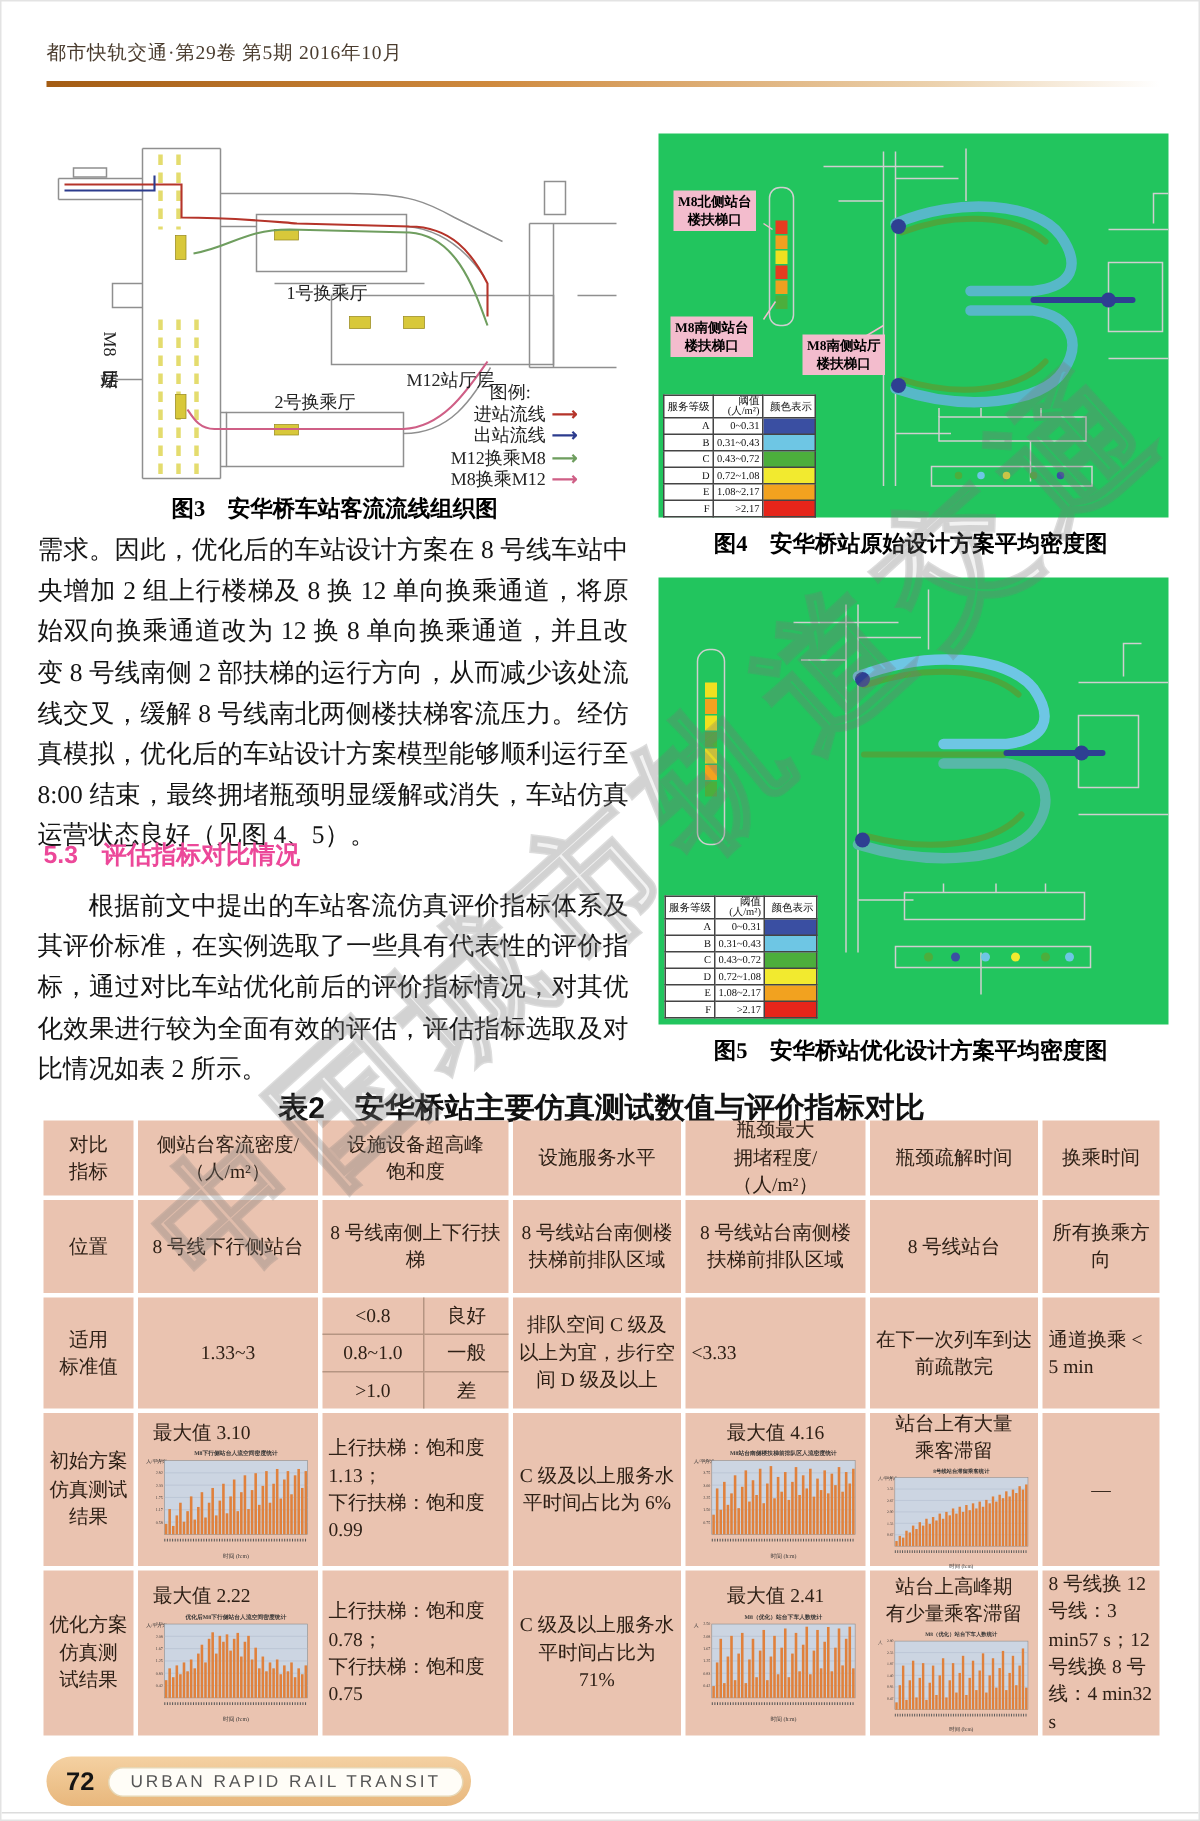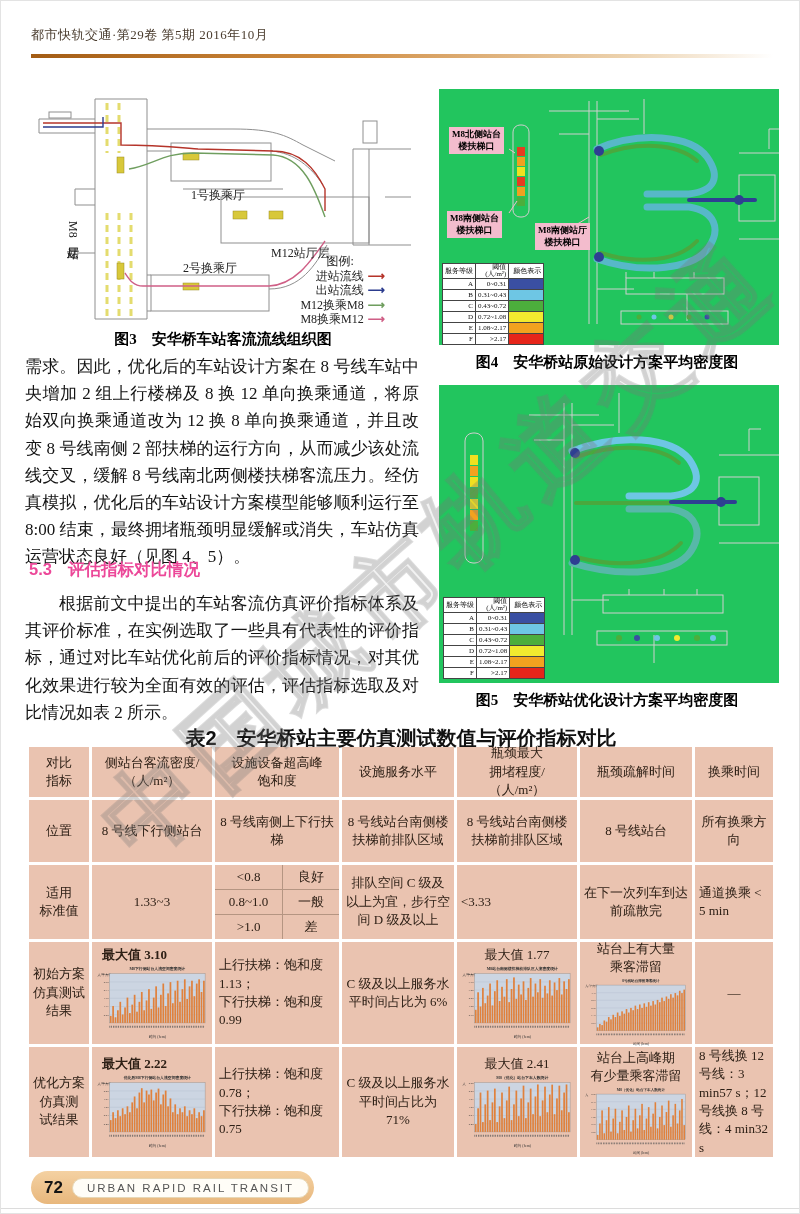--- a/index.html
+++ b/index.html
@@ -50,21 +50,21 @@
        grid-template-columns:60px 120px 124px 112px 120px 112px 78px;
        grid-template-rows:50px 62px 74px 102px 110px;gap:3px;}
   .tbl>div{background:#eac3b0;display:flex;flex-direction:column;align-items:center;justify-content:center;
        font-size:13px;color:#2e2016;text-align:center;white-space:pre-line;padding:2px 4px;
        box-sizing:border-box;line-height:1.42;}
   .tbl .tleft{text-align:left;align-items:flex-start;justify-content:center;}
   .subgrid{display:grid;grid-template-columns:55% 45%;width:100%;height:100%;align-self:stretch;}
   .subgrid>span{display:flex;align-items:center;justify-content:center;border-bottom:1px solid #b59582;}
   .subgrid>span:nth-child(odd){border-right:1px solid #b59582;}
   .subgrid>span:nth-child(5),.subgrid>span:nth-child(6){border-bottom:none;}
-  .maxv{align-self:flex-start;margin-left:6px;font-weight:bold;}
+  .maxv{align-self:flex-start;margin-left:6px;}
   .mini{width:100%;}
   .mini svg{display:block;width:100%;}
 
   .footer-pill{position:absolute;left:30px;top:1170px;height:33px;border-radius:17px;
       background:linear-gradient(to bottom,#f4d1a2,#e8b77c);display:flex;align-items:center;
       padding:0 5px 0 13px;gap:9px;}
   .pagenum{font-weight:bold;font-size:17px;color:#141414;font-family:"Liberation Sans",sans-serif;}
   .pill-inner{background:#fffdf7;border:1px solid #e7d7b5;border-radius:13px;padding:3px 14px;
       font-size:11.5px;letter-spacing:2px;color:#555;font-family:"Liberation Sans",sans-serif;white-space:nowrap;}
   .bottom-rule{position:absolute;left:0;bottom:4px;width:100%;height:1px;background:#dcdcdc;}
@@ -419,21 +419,21 @@
             <rect x="108.40" y="27.94" width="1.78" height="32.06" fill="#e0813c"></rect>
             <rect x="110.87" y="16.29" width="1.78" height="43.71" fill="#e0813c"></rect>
             <line x1="14" y1="64" x2="113" y2="64" stroke="#555" stroke-width="2" stroke-dasharray="0.7,1.1"></line>
             <text x="63.5" y="76" font-size="4" text-anchor="middle" fill="#333">时间 (h:m)</text>
           </svg></div>
     </div>
     <div class="tleft">上行扶梯：饱和度 1.13；
 下行扶梯：饱和度 0.99</div>
     <div>C 级及以上服务水平时间占比为 6%</div>
     <div>
-      <span>最大值 1.77</span>
+      <span>最大值 4.16</span>
       <div class="mini"><svg viewBox="0 0 116 78" xmlns="http://www.w3.org/2000/svg">
             <text x="63.5" y="5.5" font-size="4" text-anchor="middle" fill="#333" font-weight="bold">M8站台南侧楼扶梯前排队区人流密度统计</text>
             <text x="1.5" y="11" font-size="3.4" fill="#333">人/平方米</text>
             <rect x="14" y="9" width="99" height="51" fill="#ccd5e2" stroke="#8a8a8a" stroke-width="0.4"></rect>
             <line x1="14" y1="51.5" x2="113" y2="51.5" stroke="#aeb9cb" stroke-width="0.35"></line>
             <line x1="14" y1="43" x2="113" y2="43" stroke="#aeb9cb" stroke-width="0.35"></line>
             <line x1="14" y1="34.5" x2="113" y2="34.5" stroke="#aeb9cb" stroke-width="0.35"></line>
             <line x1="14" y1="26" x2="113" y2="26" stroke="#aeb9cb" stroke-width="0.35"></line>
             <line x1="14" y1="17.5" x2="113" y2="17.5" stroke="#aeb9cb" stroke-width="0.35"></line>
             <text x="13" y="52.5" font-size="2.8" text-anchor="end" fill="#333">0.75</text>

